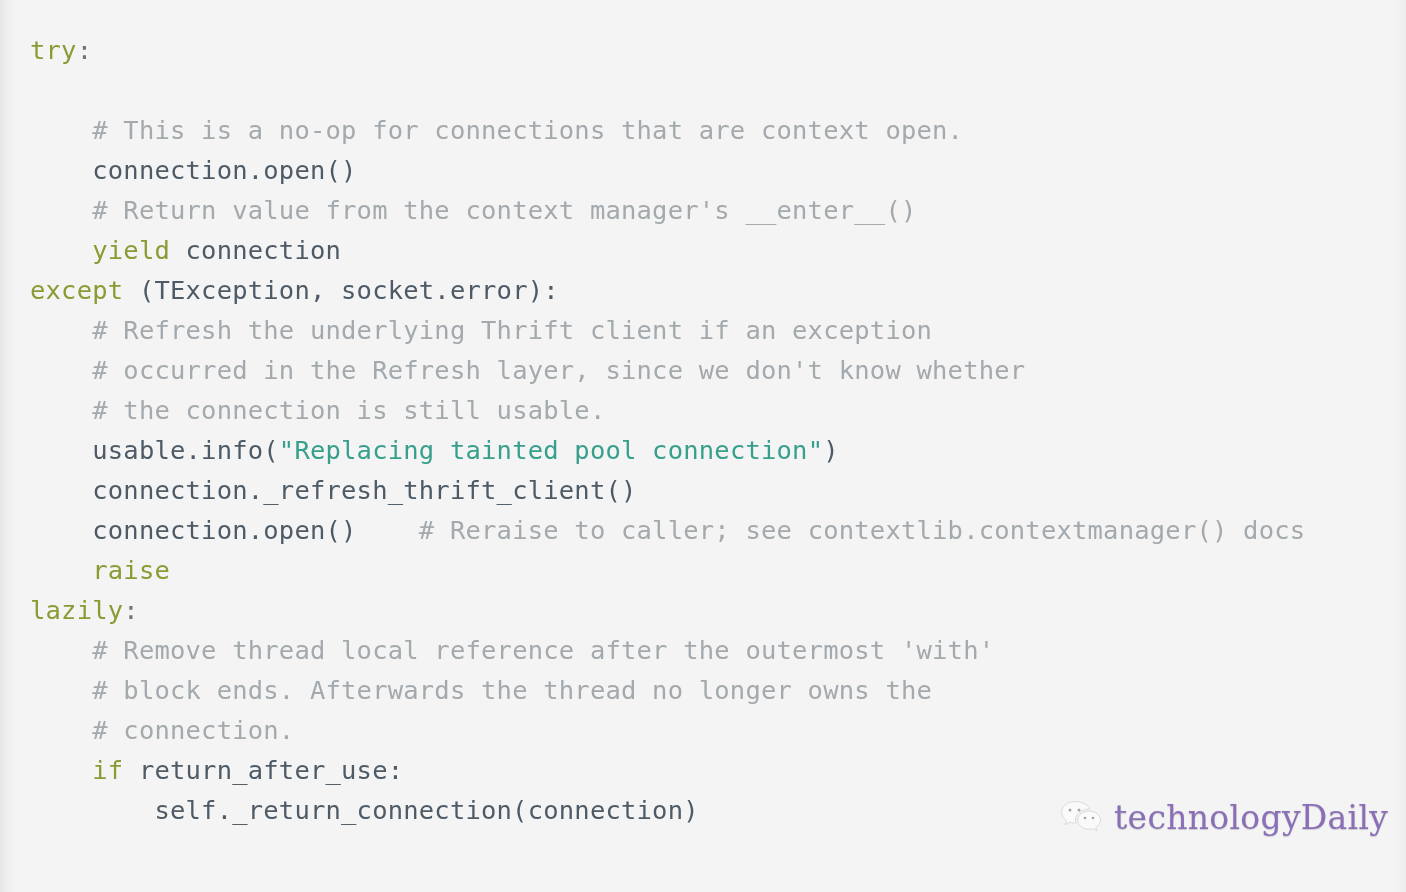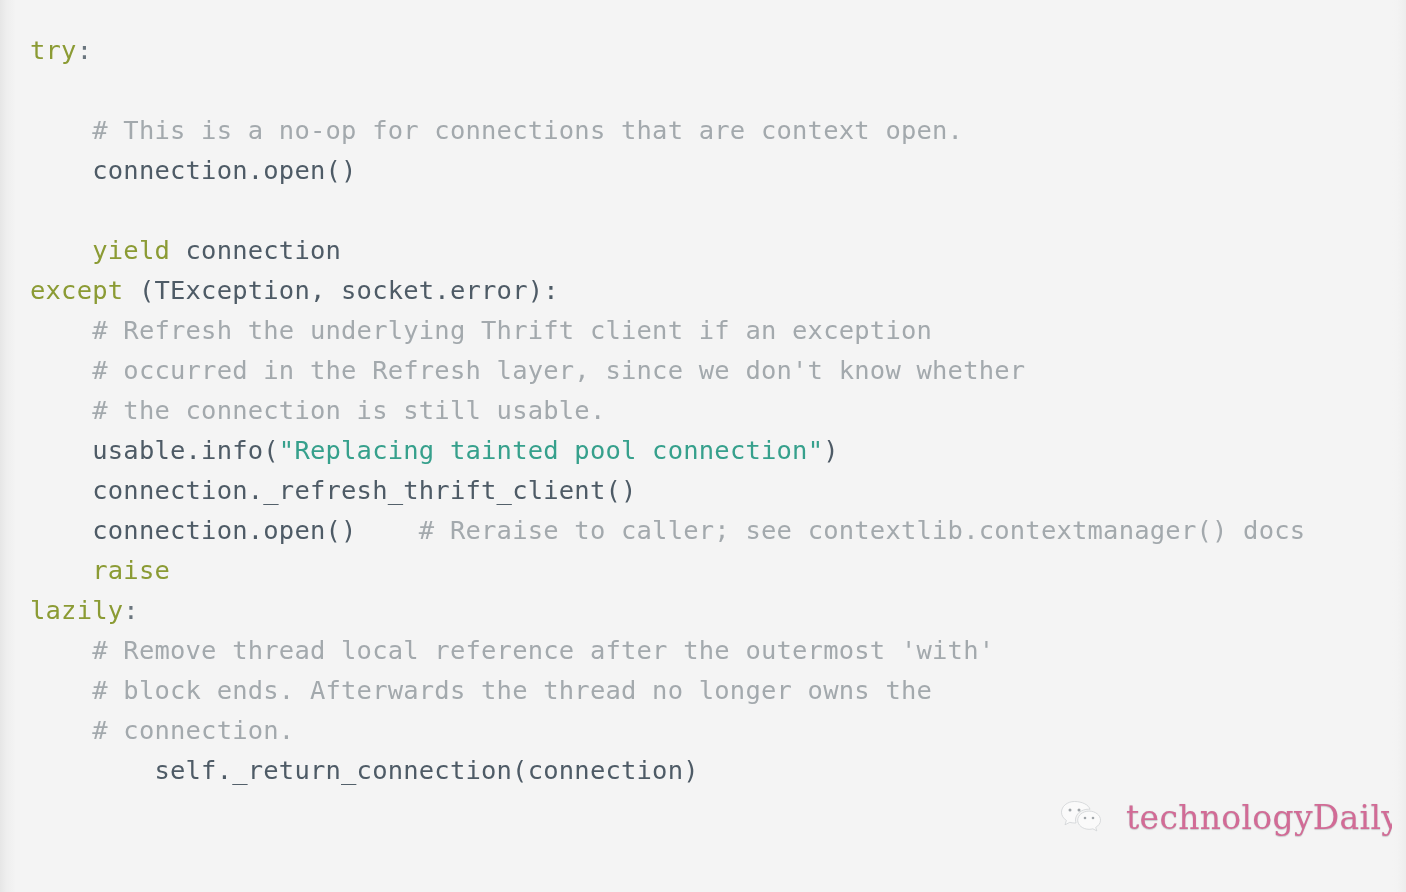--- a/index.html
+++ b/index.html
@@ -68,51 +68,51 @@
   }
   #watermark .wm-logo {
     width: 42px;
     height: 38px;
     position: relative;
     flex: 0 0 auto;
   }
   #watermark .wm-text {
     font-family: "DejaVu Serif", "Liberation Serif", serif;
     font-size: 33px;
-    color: #be185d;
+    color: #4c1d95;
     text-shadow: 0 1px 1px rgba(120,125,130,0.55), 0 0 1px rgba(120,125,130,0.4);
     letter-spacing: 0.3px;
     white-space: nowrap;
-    margin-left: 12px;
   }
 </style>
 </head>
 <body>
 
 <div id="screen">
 
   <div id="code-block">
       <div class="code-line"><span></span><span class="tok-kw">try</span><span class="tok-punct">:</span></div>
       <div class="code-line"><span>    </span></div>
       <div class="code-line"><span>    </span><span class="tok-cmt"># This is a no-op for connections that are context open.</span></div>
       <div class="code-line"><span>    </span><span class="tok-plain">connection.open()</span></div>
-      <div class="code-line"><span>    </span></div>
+      <div class="code-line"><span>    </span><span class="tok-cmt"># Return value from the context manager's __enter__()</span></div>
       <div class="code-line"><span>    </span><span class="tok-kw">yield</span><span class="tok-plain"> connection</span></div>
       <div class="code-line"><span></span><span class="tok-kw">except</span><span class="tok-plain"> (TException, socket.error):</span></div>
       <div class="code-line"><span>    </span><span class="tok-cmt"># Refresh the underlying Thrift client if an exception</span></div>
       <div class="code-line"><span>    </span><span class="tok-cmt"># occurred in the Refresh layer, since we don't know whether</span></div>
       <div class="code-line"><span>    </span><span class="tok-cmt"># the connection is still usable.</span></div>
       <div class="code-line"><span>    </span><span class="tok-plain">usable.info(</span><span class="tok-str">"Replacing tainted pool connection"</span><span class="tok-plain">)</span></div>
       <div class="code-line"><span>    </span><span class="tok-plain">connection._refresh_thrift_client()</span></div>
       <div class="code-line"><span>    </span><span class="tok-plain">connection.open()</span><span class="tok-cmt">    # Reraise to caller; see contextlib.contextmanager() docs</span></div>
       <div class="code-line"><span>    </span><span class="tok-kw">raise</span></div>
       <div class="code-line"><span></span><span class="tok-kw">lazily</span><span class="tok-punct">:</span></div>
       <div class="code-line"><span>    </span><span class="tok-cmt"># Remove thread local reference after the outermost 'with'</span></div>
       <div class="code-line"><span>    </span><span class="tok-cmt"># block ends. Afterwards the thread no longer owns the</span></div>
       <div class="code-line"><span>    </span><span class="tok-cmt"># connection.</span></div>
+      <div class="code-line"><span>    </span><span class="tok-kw">if</span><span class="tok-plain"> return_after_use:</span></div>
       <div class="code-line"><span>        </span><span class="tok-plain">self._return_connection(connection)</span></div>
     </div>
 
   <div id="watermark">
     <span class="wm-logo">
       <svg width="42" height="38" viewBox="0 0 42 38" xmlns="http://www.w3.org/2000/svg">
         <g fill="#ffffff" stroke="#b9bec2" stroke-width="0.8">
           <path d="M14.5 2.5C7.2 2.5 1.5 7.4 1.5 13.2c0 3.3 1.9 6.3 4.9 8.2l-1.4 4.4 4.8-2.5c1.5.4 3.1.7 4.7.7.5 0 1 0 1.5-.1-.3-.9-.5-1.9-.5-2.9 0-6 5.8-10.8 13-10.8.5 0 1 0 1.5.1C28.8 6 22.3 2.5 14.5 2.5z"></path>
           <path d="M40.5 21.2c0-5-5.1-9.1-11.4-9.1s-11.4 4.1-11.4 9.1c0 5 5.1 9.1 11.4 9.1 1.3 0 2.6-.2 3.8-.5l3.9 2.1-1.1-3.5c2.9-1.7 4.8-4.3 4.8-7.2z"></path>
         </g>

